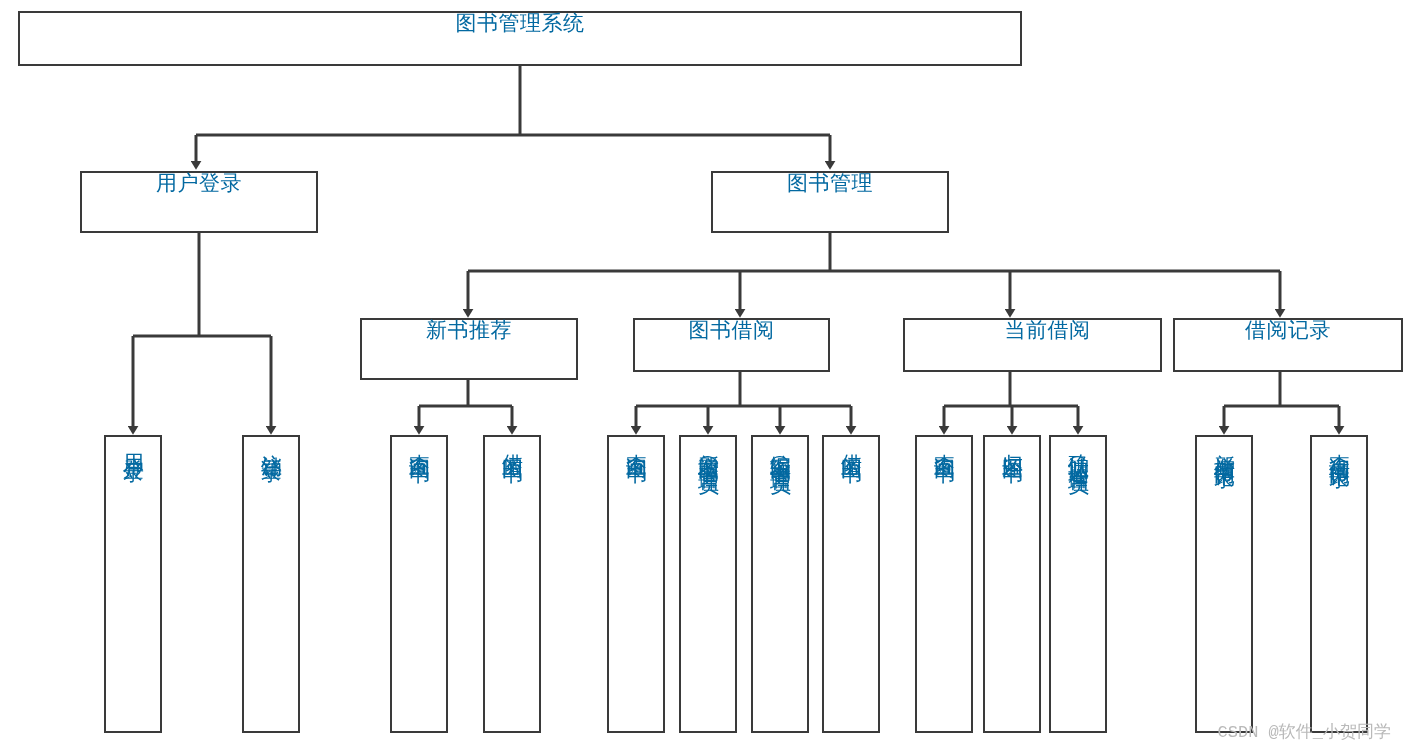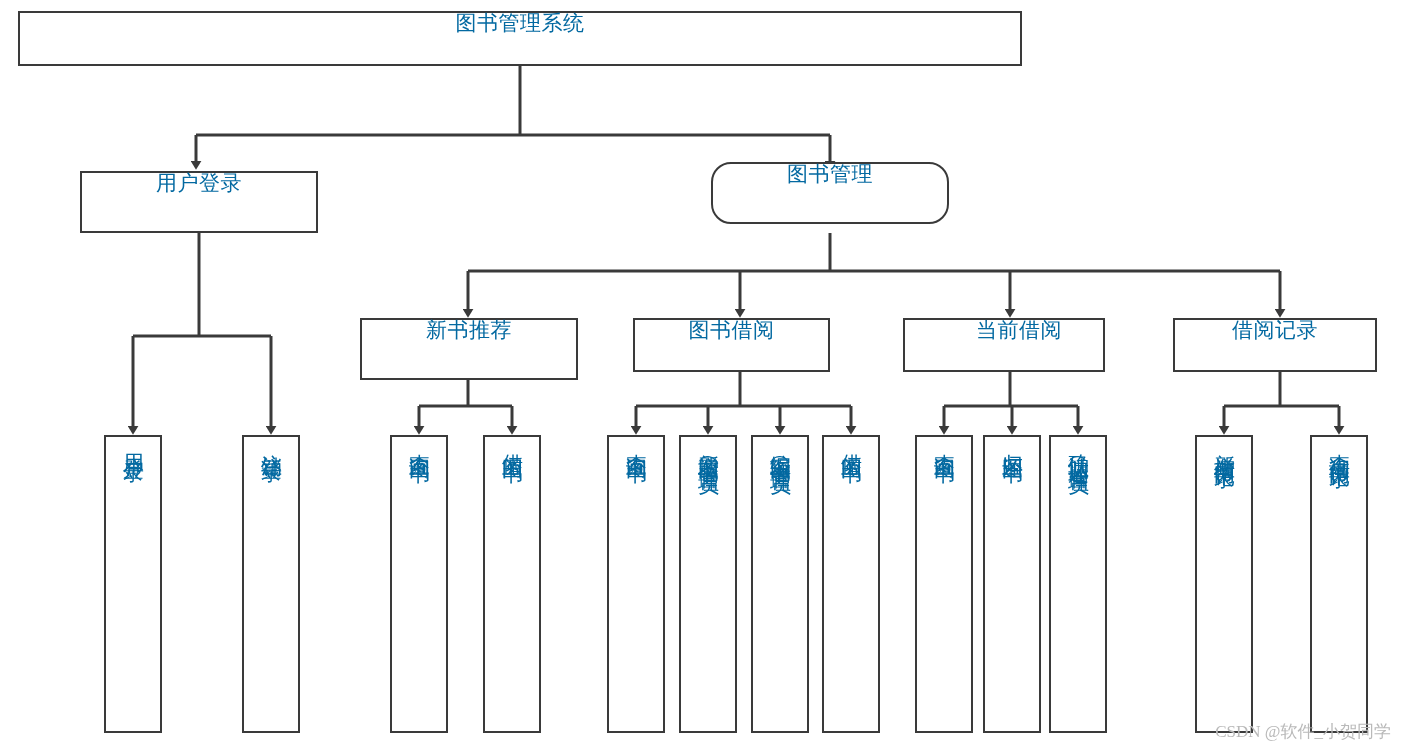--- a/index.html
+++ b/index.html
@@ -54,21 +54,21 @@
     font-size: 21px;
     line-height: 1.28;
     letter-spacing: 3px;
   }
   .watermark {
     position: absolute;
     right: 14px;
     bottom: 4px;
     font-size: 17px;
     color: #b9b9b9;
-    font-family: Liberation Serif, serif;
+    font-family: Liberation Mono, monospace;
     white-space: nowrap;
     pointer-events: none;
   }
 </style>
 </head>
 <body>
 
 <div id="diagram-root">
 
   <svg class="diagram-canvas" viewBox="0 0 1405 747">
@@ -137,37 +137,37 @@
   </svg>
 
   <div class="node-box" style="left:18px; top:11px; width:1004px; height:55px;">
     <span class="node-label h-label">图书管理系统</span>
   </div>
 
   <div class="node-box" style="left:80px; top:171px; width:238px; height:62px;">
     <span class="node-label h-label">用户登录</span>
   </div>
 
-  <div class="node-box" style="left:711px; top:162px; width:238px; height:62px;border-radius:20px;">
+  <div class="node-box" style="left:711px; top:171px; width:238px; height:62px;">
     <span class="node-label h-label">图书管理</span>
   </div>
 
   <div class="node-box" style="left:360px; top:318px; width:218px; height:62px;">
     <span class="node-label h-label">新书推荐</span>
   </div>
 
   <div class="node-box" style="left:633px; top:318px; width:197px; height:54px;">
     <span class="node-label h-label">图书借阅</span>
   </div>
 
-  <div class="node-box" style="left:903px; top:318px; width:202px; height:54px;padding-left:30px;">
+  <div class="node-box" style="left:903px; top:318px; width:259px; height:54px;padding-left:30px;">
     <span class="node-label h-label">当前借阅</span>
   </div>
 
-  <div class="node-box" style="left:1173px; top:318px; width:204px; height:54px;">
+  <div class="node-box" style="left:1173px; top:318px; width:230px; height:54px;">
     <span class="node-label h-label">借阅记录</span>
   </div>
 
   <div class="node-box" style="left:104px; top:435px; width:58px; height:298px;">
     <span class="node-label v-label">用户登录</span>
   </div>
 
   <div class="node-box" style="left:242px; top:435px; width:58px; height:298px;">
     <span class="node-label v-label">注销登录</span>
   </div>

